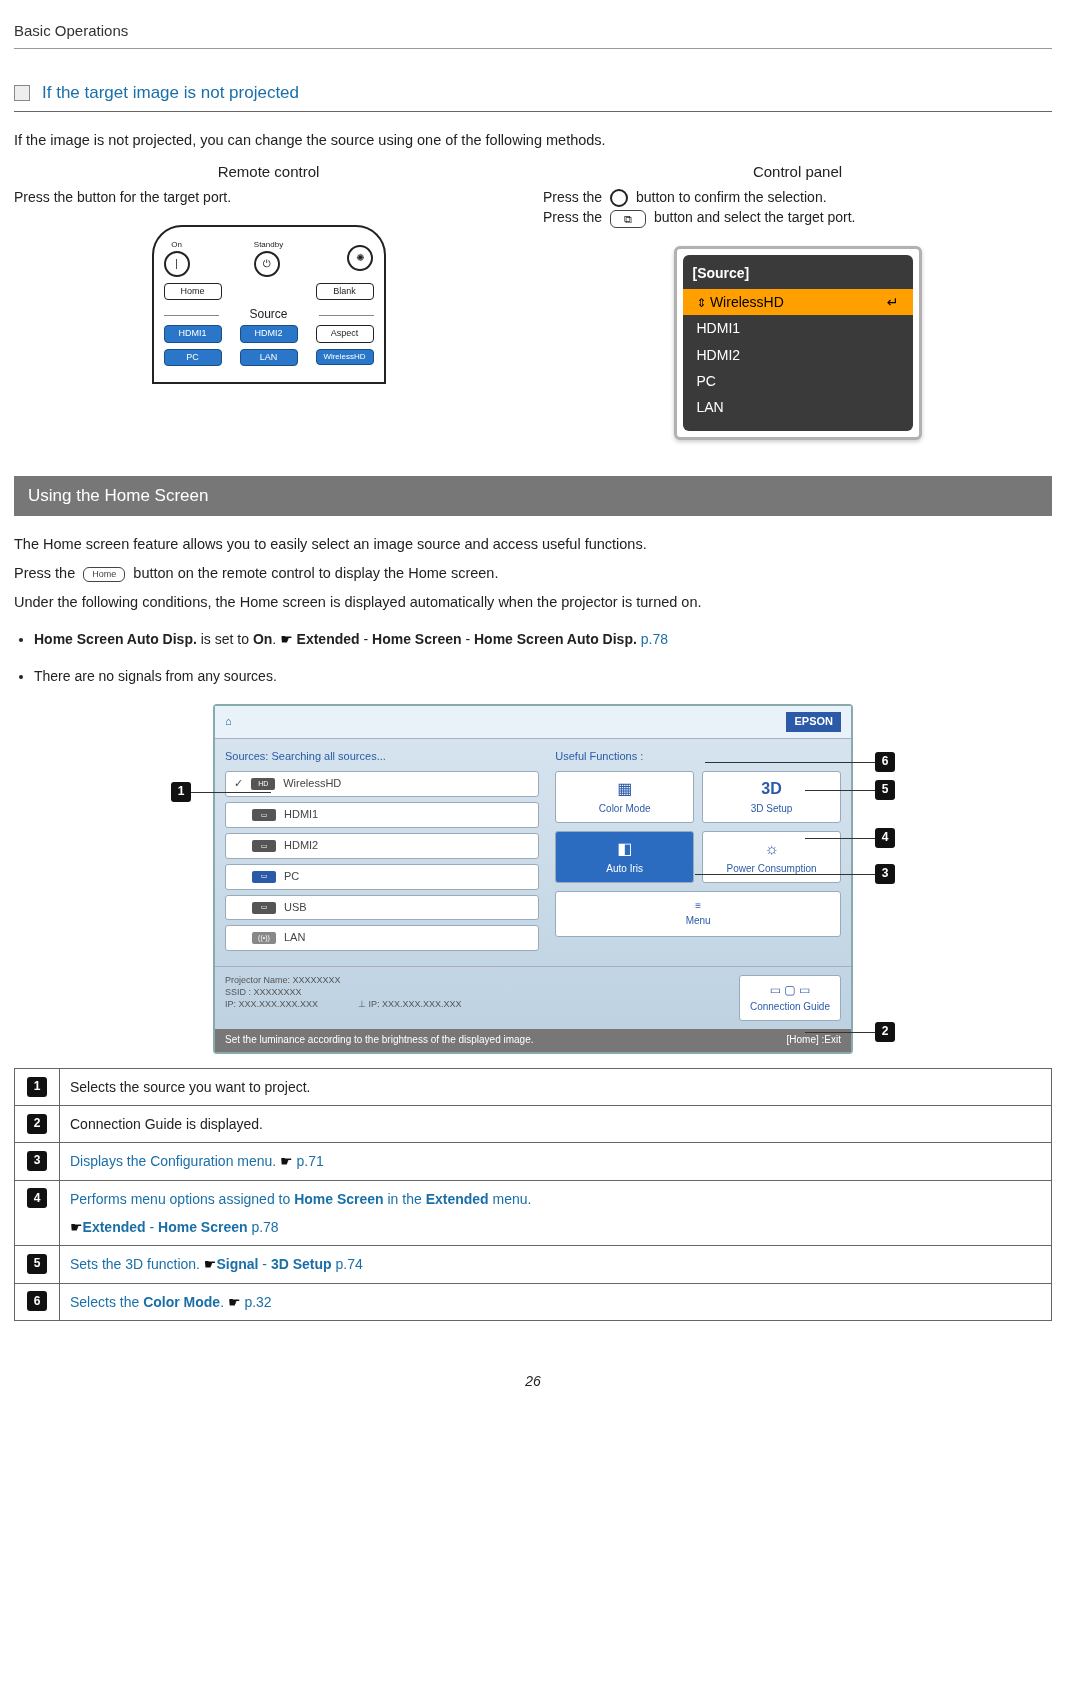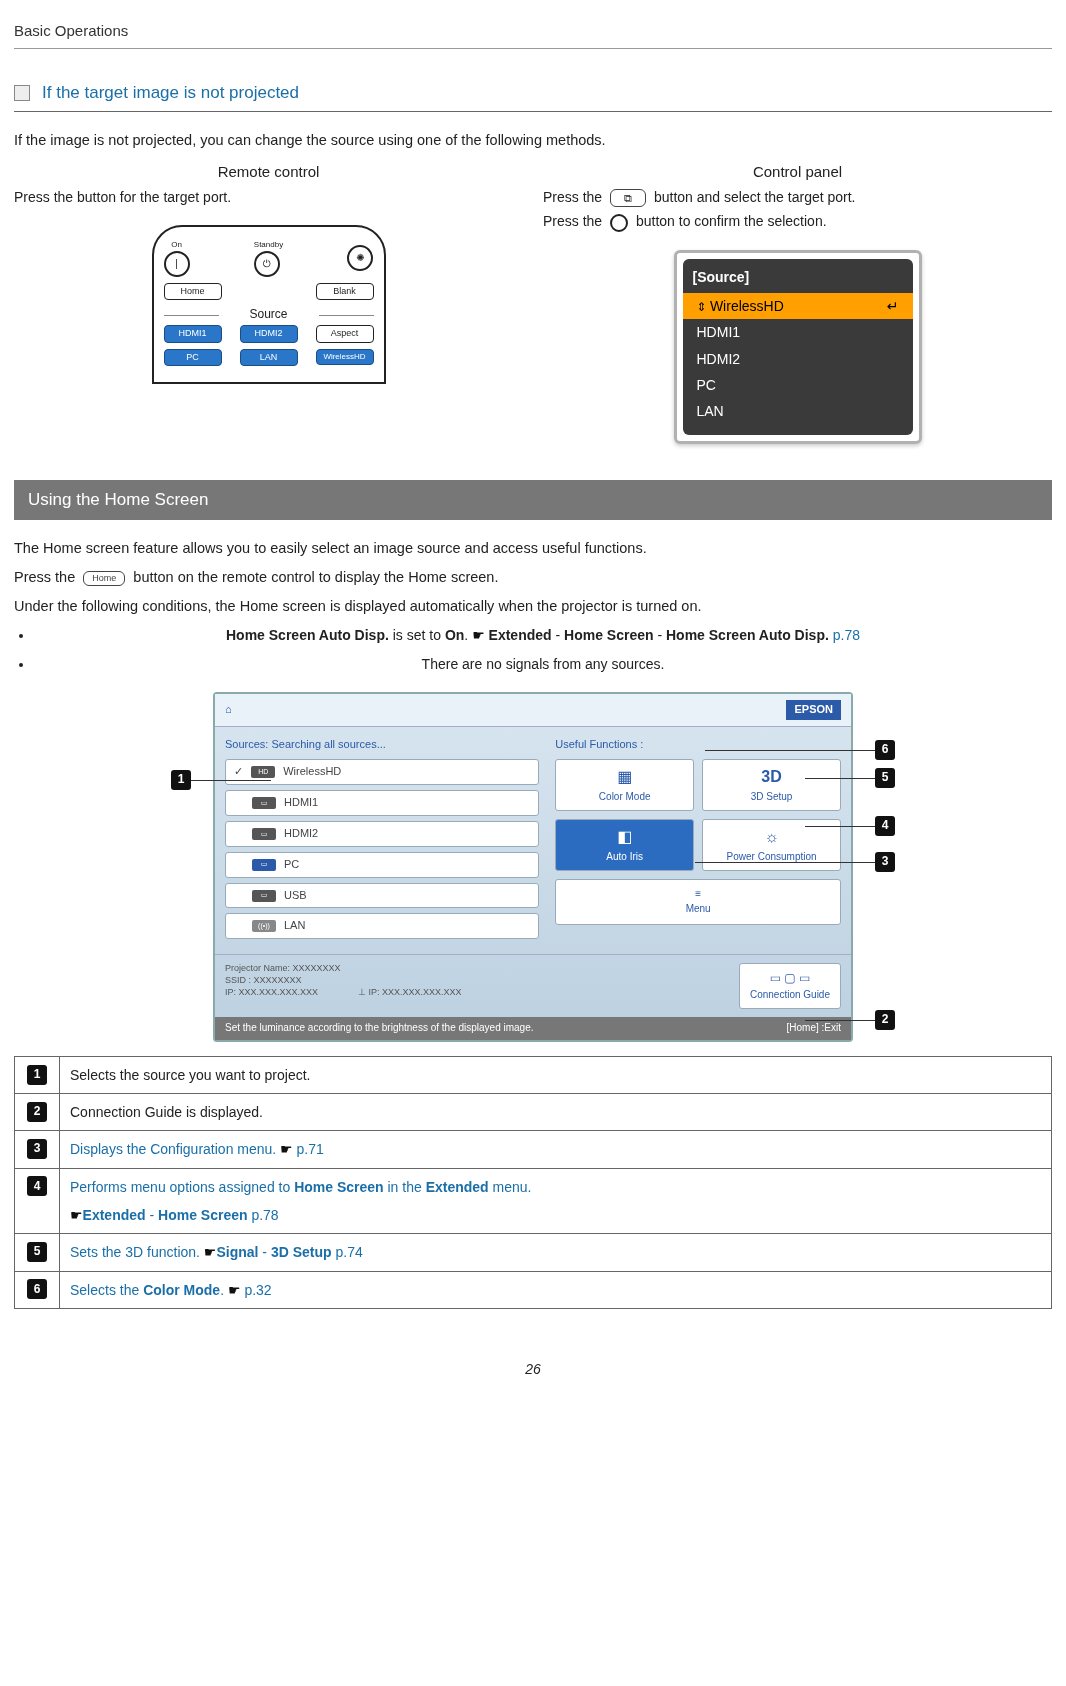--- a/index.html
+++ b/index.html
@@ -141,21 +141,21 @@
     display: inline-block;
     border: 1px solid #444;
     border-radius: 6px;
     padding: 0 8px;
     font-size: 9px;
     vertical-align: middle;
     margin: 0 4px;
     color: #444;
   }
   ul.bullets { margin: 6px 0; padding-left: 20px; }
-  ul.bullets li { margin: 8px 0; text-align: center; }
+  ul.bullets li { margin: 16px 0; }
   .link { color: #1a6fa8; }
   .hand { color: #111; }
 
   .homescreen-fig {
     width: 640px;
     margin: 18px auto 14px auto;
     position: relative;
   }
   .hs-window {
     border: 2px solid #8aa;
@@ -293,29 +293,29 @@
       <div class="remote-row">
         <span class="remote-btn blue-btn">PC</span>
         <span class="remote-btn blue-btn">LAN</span>
         <span class="remote-btn blue-btn" style="font-size:8px;">WirelessHD</span>
       </div>
     </div>
   </div>
 
   <div class="col">
     <div class="col-title">Control panel</div>
+    <div style="margin-top:4px;">
+      <span>Press the</span>
+      <span class="key-circle"></span>
+      <span>button to confirm the selection.</span>
+    </div>
     <div>
       <span>Press the</span>
       <span class="key-icon">⧉</span>
       <span>button and select the target port.</span>
-    </div>
-    <div style="margin-top:4px;">
-      <span>Press the</span>
-      <span class="key-circle"></span>
-      <span>button to confirm the selection.</span>
     </div>
 
     <div class="osd">
       <div class="osd-inner">
         <div class="osd-title">[Source]</div>
         <div class="osd-item hi">
           <span><span class="osd-arrows">⇕ </span><span>WirelessHD</span></span>
           <span>↵</span>
         </div>
         <div class="osd-item">HDMI1</div>

